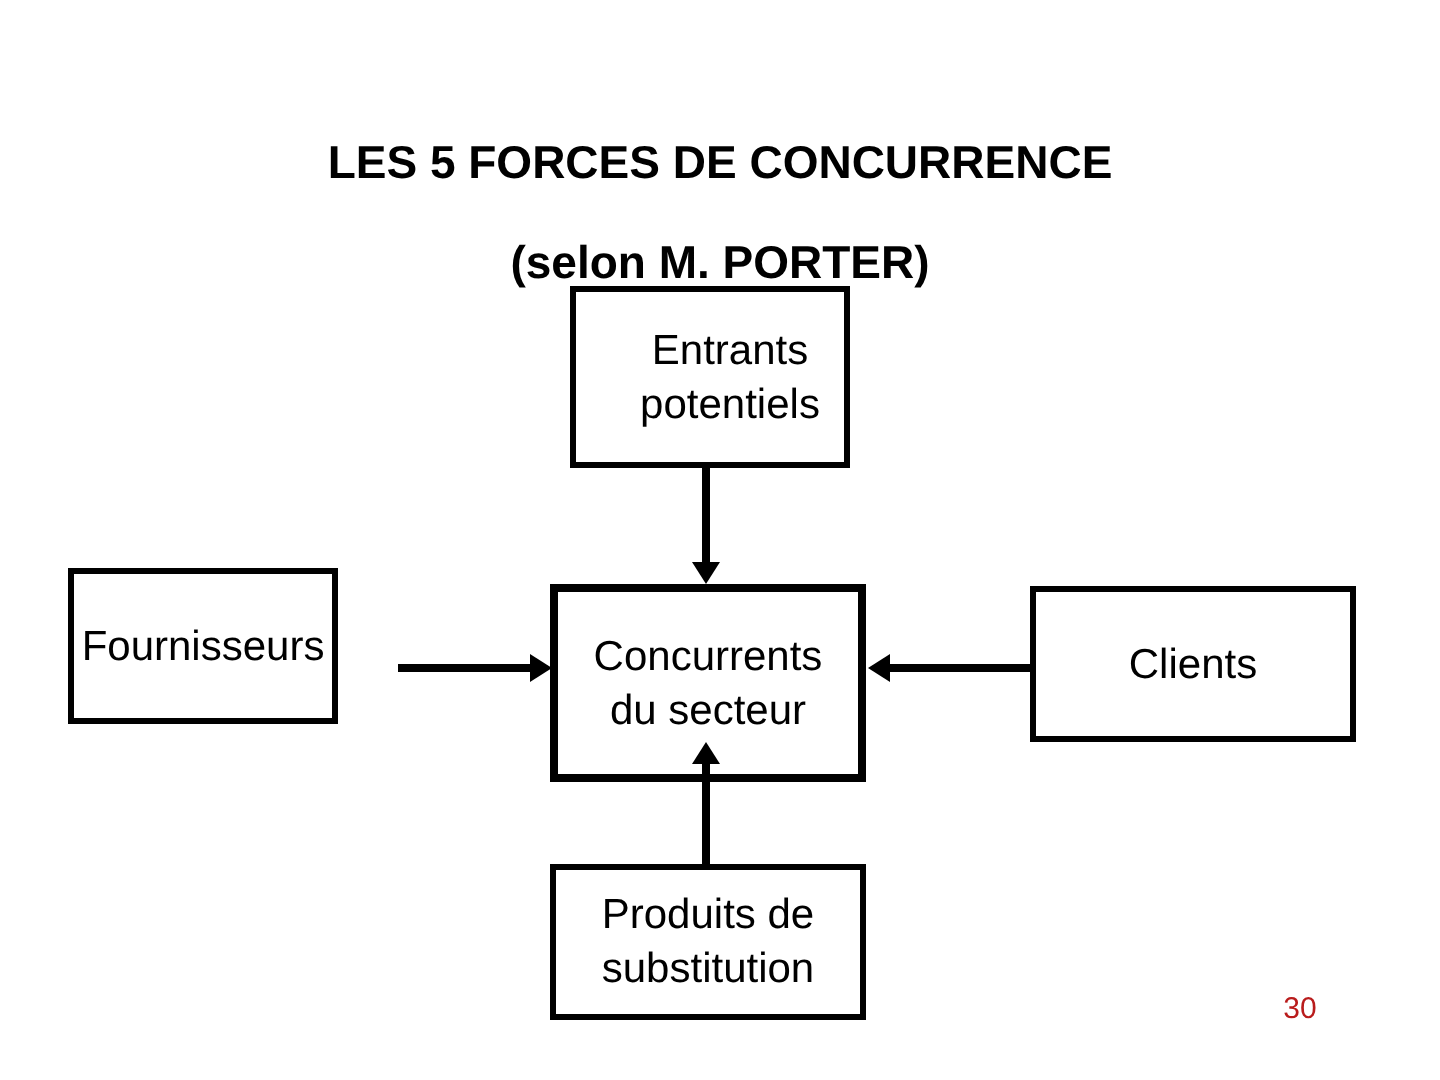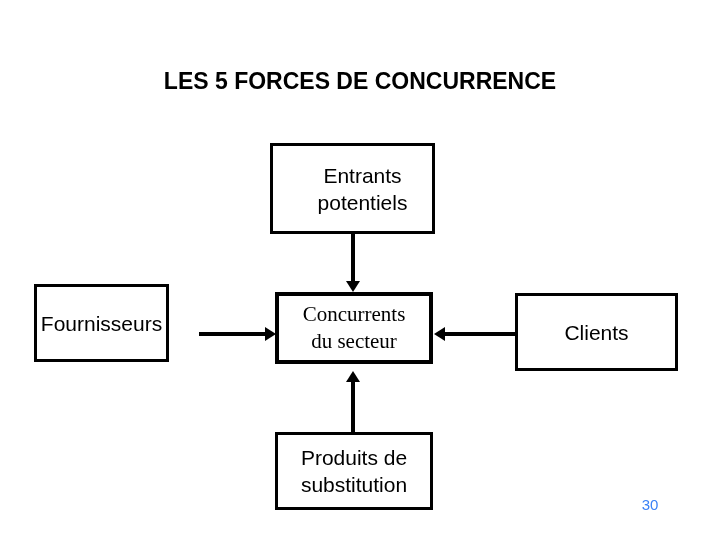--- a/index.html
+++ b/index.html
@@ -35,23 +35,23 @@
     background: #ffffff;
     display: flex;
     align-items: center;
     justify-content: center;
     text-align: center;
     font-size: 21px;
     line-height: 27px;
     color: #000000;
   }
   .dbox .label { display: block; padding: 0 12px; }
-  .box-entrants     { left: 270px; top: 143px; width: 165px; height: 91px; padding-left: 20px; }
+  .box-entrants     { left: 285px; top: 143px; width: 140px; height: 91px; padding-left: 20px; }
   .box-fournisseurs { left: 34px;  top: 284px; width: 135px; height: 78px; }
-  .box-concurrents  { left: 275px; top: 292px; width: 158px; height: 72px; border-width: 4px; font-family: Liberation Serif, serif; }
+  .box-concurrents  { left: 275px; top: 292px; width: 158px; height: 99px; border-width: 4px; }
   .box-clients      { left: 515px; top: 293px; width: 163px; height: 78px; }
   .box-produits     { left: 275px; top: 432px; width: 158px; height: 78px; }
 
   .shaft { position: absolute; background: #000000; }
   .head  { position: absolute; width: 0; height: 0; }
 
   
   .a-top-shaft { left: 351px; top: 234px; width: 4px; height: 48px; }
   .a-top-head  { left: 346px; top: 281px;
                  border-left: 7px solid transparent;
@@ -79,30 +79,31 @@
                    border-bottom: 7px solid transparent;
                    border-right: 11px solid #000000; }
 
   .page-number {
     position: absolute;
     left: 630px;
     top: 496px;
     width: 40px;
     text-align: center;
     font-size: 15px;
-    color: #3b82f6;
+    color: #b91c1c;
   }
 </style>
 </head>
 <body>
 
 <div class="slide">
 
   <div class="title">
     <span>LES 5 FORCES DE CONCURRENCE</span>
+    <span>(selon M. PORTER)</span>
   </div>
 
   <div class="dbox box-entrants">
     <span class="label">Entrants potentiels</span>
   </div>
 
   <div class="dbox box-fournisseurs">
     <span class="label">Fournisseurs</span>
   </div>
 

